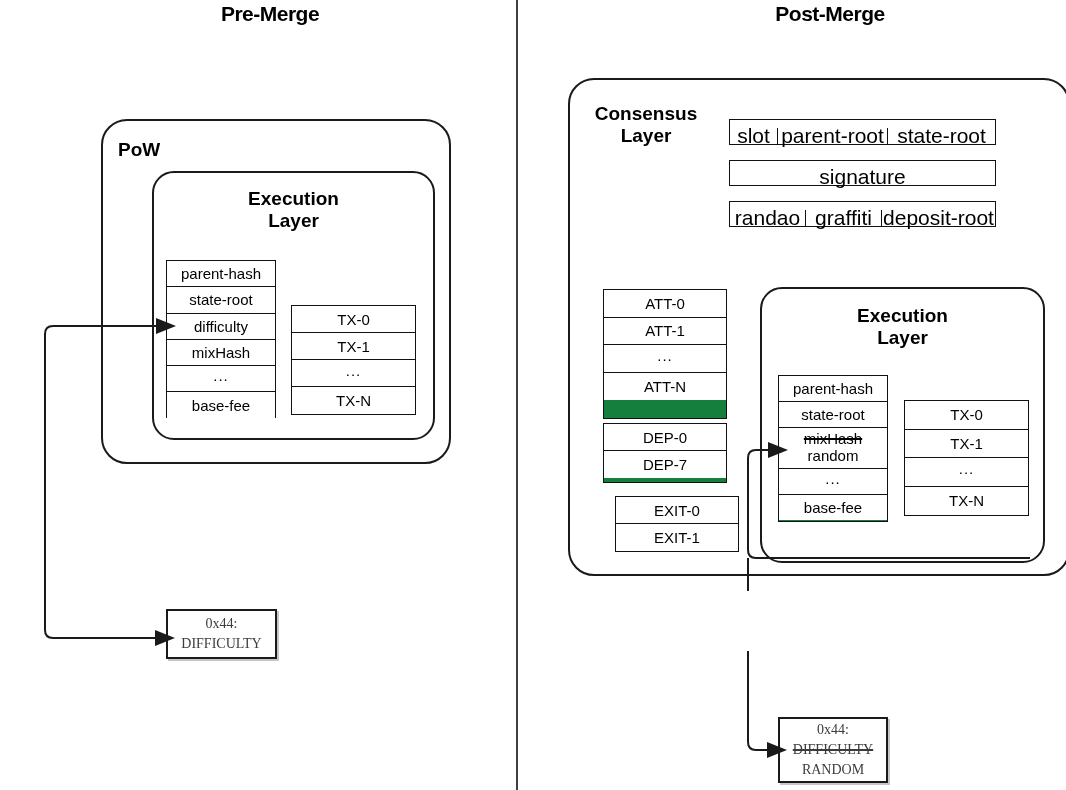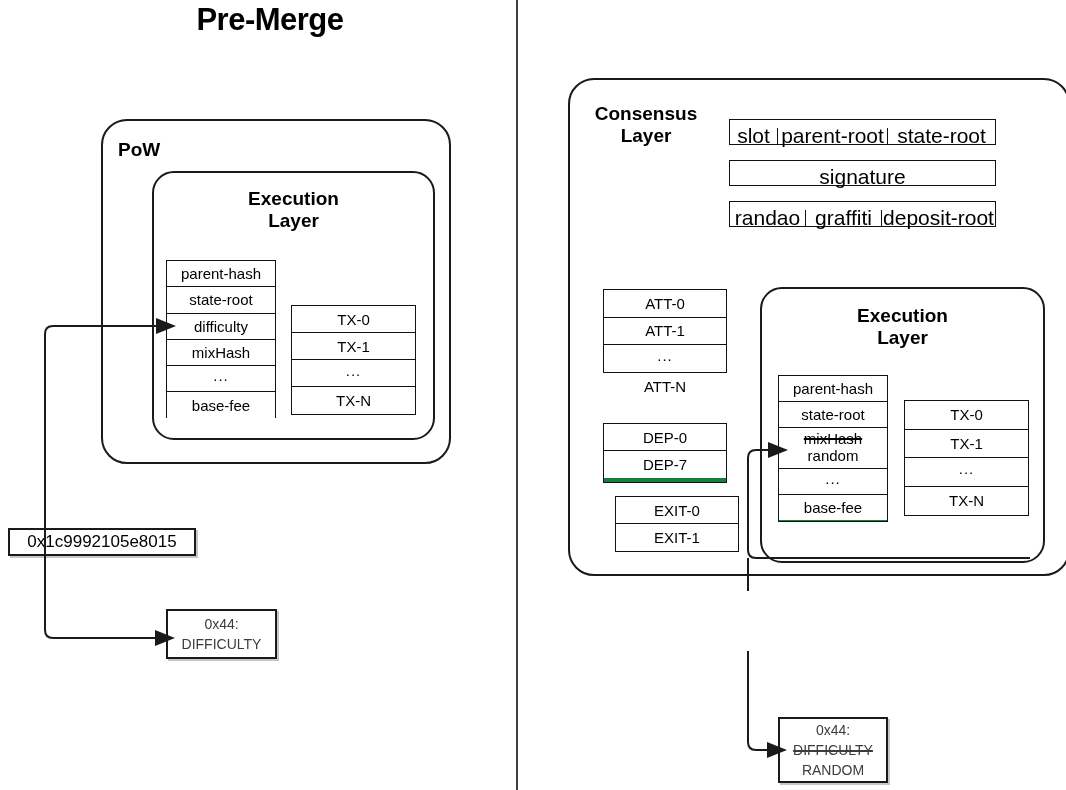--- a/index.html
+++ b/index.html
@@ -17,21 +17,21 @@
     width: 1066px;
     height: 790px;
     background: #ffffff;
     overflow: hidden;
   }
   .abs { position: absolute; box-sizing: border-box; }
 
   
   .panel-title {
     font-weight: bold;
-    font-size: 31px;
+    font-size: 21px;
     letter-spacing: -0.5px;
     text-align: center;
     white-space: nowrap;
   }
 
   
   .divider {
     background: #3f3f3f;
     width: 2px;
   }
@@ -93,21 +93,21 @@
     background: #ffffff;
     display: flex;
     align-items: center;
     justify-content: center;
     text-align: center;
     font-size: 16px;
     box-shadow: 2px 2px 0 rgba(0,0,0,0.22);
     box-sizing: border-box;
   }
   .mono-box {
-    font-family: Liberation Sans, sans-serif;
+    font-family: Liberation Serif, serif;
     color: #3c3c3c;
     font-size: 14px;
     line-height: 1.45;
     flex-direction: column;
   }
   .hash-box { line-height: 1.25; flex-direction: column; font-size: 16px; }
 
   
   svg.connectors {
     position: absolute;
@@ -117,20 +117,21 @@
   }
   svg.connectors path { fill: none; stroke: #1a1a1a; stroke-width: 2; }
   svg.connectors polygon { fill: #1a1a1a; }
 </style>
 </head>
 <body>
 
 <div id="canvas">
 
   <div class="abs panel-title" style="left:150px; top:2px; width:240px;">Pre-Merge</div>
+  <div class="abs panel-title" style="left:700px; top:2px; width:260px;">Post-Merge</div>
 
   <div class="abs divider" style="left:516px; top:0px; height:790px;"></div>
 
   <div class="abs round-box" style="left:101px; top:119px; width:350px; height:345px;"></div>
   <div class="abs container-label" style="left:118px; top:139px;">PoW</div>
 
   <div class="abs round-box inner" style="left:152px; top:171px; width:283px; height:269px;"></div>
   <div class="abs container-label" style="left:152px; top:188px; width:283px;">
     <span>Execution</span><br>
     <span>Layer</span>
@@ -149,21 +150,20 @@
 
   <div class="abs stack" style="left:291px; top:305px; width:125px; height:110px;">
     <div class="cell" style="height:27px;">TX-0</div>
     <div class="cell" style="height:27px;">TX-1</div>
     <div class="cell" style="height:27px;">
         <span class="dots">...</span>
       </div>
     <div class="cell" style="height:27px;">TX-N</div>
   </div>
 
-  <div class="abs note-box" style="left:8px; top:528px; width:188px; height:28px; font-size:17px;">0x1c9992105e8015</div>
 
   <div class="abs note-box mono-box" style="left:166px; top:609px; width:111px; height:50px;">
     <span>0x44:</span>
     <span>DIFFICULTY</span>
   </div>
 
   <div class="abs round-box" style="left:568px; top:78px; width:502px; height:498px;"></div>
   <div class="abs container-label" style="left:582px; top:103px; width:128px;">
     <span>Consensus</span><br>
     <span>Layer</span>
@@ -178,21 +178,21 @@
   <div class="abs hrow" style="left:729px; top:160px; width:267px; height:26px;">
     <div class="hcell" style="flex:1;">signature</div>
   </div>
 
   <div class="abs hrow" style="left:729px; top:201px; width:267px; height:26px;justify-content:center;">
     <div class="hcell" style="width:76px;">randao</div>
     <div class="hcell" style="width:76px;">graffiti</div>
     <div class="hcell" style="flex:1;">deposit-root</div>
   </div>
 
-  <div class="abs stack" style="left:603px; top:289px; width:124px; height:84px;">
+  <div class="abs stack" style="left:603px; top:289px; width:124px; height:130px;">
     <div class="cell" style="height:27.5px;">ATT-0</div>
     <div class="cell" style="height:27.5px;">ATT-1</div>
     <div class="cell" style="height:27.5px;">
         <span class="dots">...</span>
       </div>
     <div class="cell" style="height:27.5px;">ATT-N</div>
   </div>
 
   <div class="abs stack" style="left:603px; top:423px; width:124px; height:60px;">
     <div class="cell" style="height:27px;">DEP-0</div>

